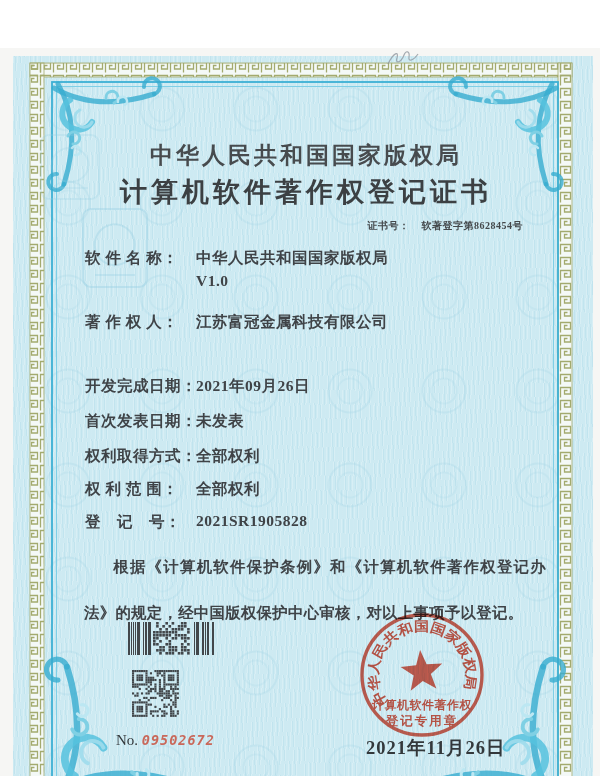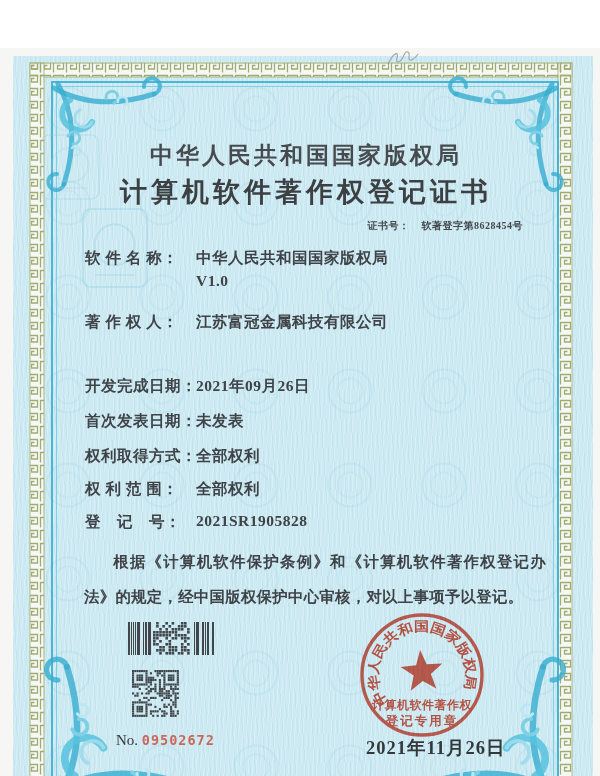--- a/index.html
+++ b/index.html
@@ -58,28 +58,28 @@
   .certno{
     position:absolute;top:171px;right:77px;font-size:10px;font-weight:bold;color:#44484b;
     letter-spacing:.5px;
   }
   .certno .gap{display:inline-block;width:12px;}
   .field{position:absolute;left:0;width:100%;font-weight:bold;font-size:15.5px;}
   .flabel{position:absolute;left:85px;white-space:pre;letter-spacing:.5px;font-family:Liberation Serif, serif;}
   .fvalue{position:absolute;left:196px;white-space:pre;letter-spacing:.5px;}
   .statement{
     position:absolute;left:84px;top:496px;width:462px;
-    font-size:15.4px;font-weight:bold;line-height:35px;text-indent:1.9em;
+    font-size:15.4px;font-weight:bold;line-height:46px;text-indent:1.9em;
     letter-spacing:.3px;text-align:justify;
   }
   .serial{position:absolute;left:116px;top:684px;font-size:15px;color:#33383b;}
   .serial .num{
     color:var(--serial-red);
     font-family:"DejaVu Sans Mono","Liberation Mono",monospace;
-    font-size:13.5px;letter-spacing:1px;font-weight:bold;
+    font-size:13.5px;letter-spacing:1px;font-weight:bold;font-style:italic;
   }
   .issue-date{
     position:absolute;left:366px;top:687px;font-size:18.5px;font-weight:bold;
     letter-spacing:1px;color:#33383b;text-align:center;
   }
   svg.seal{position:absolute;left:352px;top:557px;mix-blend-mode:multiply;opacity:.93;}
   svg.code{position:absolute;}
 </style>
 </head>
 <body>

